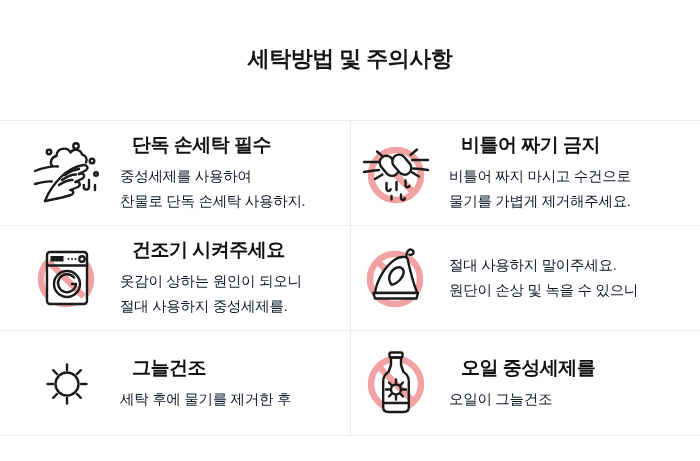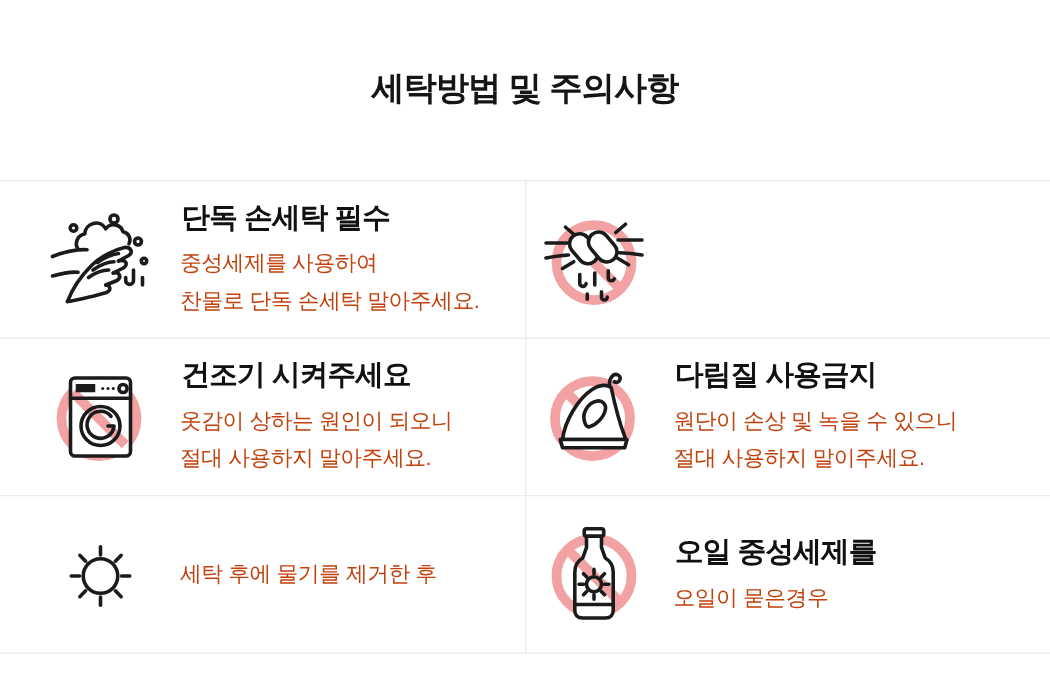--- a/index.html
+++ b/index.html
@@ -7,22 +7,22 @@
         font-family:"Liberation Sans","DejaVu Sans",sans-serif;}
   .page-title{margin:0;padding-top:46px;text-align:center;
               font-size:22px;line-height:25px;font-weight:700;color:#151515;letter-spacing:-0.5px;}
   .grid{margin-top:49px;display:grid;grid-template-columns:350px 350px;grid-template-rows:105px 105px 105px;
         border-top:1px solid #ececec;}
   .cell{display:flex;align-items:center;box-sizing:border-box;
         border-bottom:1px solid #ececec;padding-left:32px;background:#fff;}
   .cell.right{border-left:1px solid #ececec;padding-left:10px;}
   .icon{width:70px;height:70px;flex:0 0 70px;display:block;}
   .texts{margin-left:18px;}
-  .item-title{margin:0 0 6px 1px;font-size:19px;font-weight:700;color:#111;letter-spacing:-0.5px;}
-  .item-line{margin:0;font-size:14.5px;line-height:25px;color:#c2410c;letter-spacing:-0.3px;}
+  .item-title{margin:0 0 6px 12px;font-size:19px;font-weight:700;color:#111;letter-spacing:-0.5px;}
+  .item-line{margin:0;font-size:14.5px;line-height:25px;color:#0f172a;letter-spacing:-0.3px;}
   .ban{stroke:#F2A2A2;fill:none;stroke-width:6.5;}
   .ink{stroke:#1b1b1b;fill:none;stroke-width:2.4;stroke-linecap:round;stroke-linejoin:round;}
   .inkfill{stroke:#1b1b1b;fill:#ffffff;stroke-width:2.4;stroke-linecap:round;stroke-linejoin:round;}
 </style>
 </head>
 <body>
 
 <div class="page">
 
   <h1 class="page-title">세탁방법 및 주의사항</h1>
@@ -46,21 +46,21 @@
           <path d="M33 37 C38 33.5 43 31.5 47 31"></path>
           <path d="M30 42 C35 38.5 40 36.5 44 36.5"></path>
           <path d="M27 47 C32 43.5 37 42 40.5 42"></path>
           <path d="M57 42 v7 a2.6 2.6 0 0 1 -5.2 0 v-2"></path>
           <path d="M63 47 v5"></path>
         </g>
       </svg>
       <div class="texts">
         <h3 class="item-title">단독 손세탁 필수</h3>
         <p class="item-line">중성세제를 사용하여</p>
-        <p class="item-line">찬물로 단독 손세탁 말아주세요.</p>
+        <p class="item-line">찬물로 단독 손세탁 사용하지.</p>
       </div>
     </div>
 
     <div class="cell right">
       <svg class="icon" viewBox="0 0 70 70" aria-hidden="true">
         <circle class="ban" cx="35" cy="37" r="25"></circle>
         <line class="ban" x1="17.5" y1="19.5" x2="52.5" y2="54.5"></line>
         <g class="ink" stroke-width="2.5">
           <path d="M3 24 H19"></path>
             <path d="M3 34 C8.5 33 13 32.3 18 32"></path>
@@ -76,20 +76,25 @@
           <rect x="34" y="15.5" width="13.5" height="22" rx="6.7" transform="rotate(-40 41 26.5)"></rect>
         </g>
         <g class="ink" stroke-width="2.3">
           <path d="M25.5 45 v5.5 a2.1 2.1 0 0 0 4.2 0.6"></path>
           <path d="M35.5 44 v8"></path>
           <path d="M44.5 42.5 v5 a2.1 2.1 0 0 0 4 0.4"></path>
           <path d="M30.5 58 v3.5"></path>
           <path d="M40 56.5 v3.6 a1.9 1.9 0 0 0 3.8 0"></path>
         </g>
       </svg>
+      <div class="texts">
+        <h3 class="item-title">비틀어 짜기 금지</h3>
+        <p class="item-line">비틀어 짜지 마시고 수건으로</p>
+        <p class="item-line">물기를 가볍게 제거해주세요.</p>
+      </div>
     </div>
 
     <div class="cell">
       <svg class="icon" viewBox="0 0 70 70" aria-hidden="true">
         <circle class="ban" cx="34" cy="36" r="25"></circle>
         <rect x="15" y="9" width="40" height="52" rx="3" fill="#ffffff"></rect>
         <line class="ban" x1="16.5" y1="18.5" x2="51.5" y2="53.5"></line>
         <g class="ink">
           <rect x="15" y="9" width="40" height="52" rx="3"></rect>
           <line x1="15" y1="22.5" x2="55" y2="22.5"></line>
@@ -98,74 +103,74 @@
           <path d="M42 34.5 A9 9 0 1 0 44 41 L40 41"></path>
         </g>
         <rect x="18.5" y="13" width="13" height="5.5" fill="#1b1b1b"></rect>
         <circle cx="36.5" cy="16" r="1" fill="#1b1b1b"></circle>
         <circle cx="40" cy="16" r="1" fill="#1b1b1b"></circle>
         <circle cx="43.5" cy="16" r="1" fill="#1b1b1b"></circle>
       </svg>
       <div class="texts">
         <h3 class="item-title">건조기 시켜주세요</h3>
         <p class="item-line">옷감이 상하는 원인이 되오니</p>
-        <p class="item-line">절대 사용하지 말아주세요.</p>
+        <p class="item-line">절대 사용하지 중성세제를.</p>
       </div>
     </div>
 
     <div class="cell right">
       <svg class="icon" viewBox="0 0 70 70" aria-hidden="true">
         <circle class="ban" cx="34" cy="36" r="25"></circle>
         <line class="ban" x1="16.5" y1="18.5" x2="51.5" y2="53.5"></line>
         <g class="inkfill">
           <path d="M45.5 15 C44.5 9 48 5.5 51 7 C54 8.5 52 13 48.5 11.5" fill="none"></path>
           <path d="M14 50 C15.5 38 24 23 34 16.5 C38.5 13.5 44 13 46.5 15.5 C48.5 25 52 39 55.5 48 L56 50 Z"></path>
           <path d="M12.5 50 H57 L55.5 55.5 H14 Z"></path>
           <path d="M29 39 C26.5 33 30.5 26 36.5 24.5 C40.5 23.5 43.5 26.5 42.5 30.5 C41.5 35.5 36 40.5 32 41.5 C30 42 29.5 40.5 29 39 Z"></path>
         </g>
       </svg>
       <div class="texts">
-        <h3 class="item-title">다림질 사용금지</h3>
+        <p class="item-line">절대 사용하지 말이주세요.</p>
         <p class="item-line">원단이 손상 및 녹을 수 있으니</p>
-        <p class="item-line">절대 사용하지 말이주세요.</p>
       </div>
     </div>
 
     <div class="cell">
       <svg class="icon" viewBox="0 0 70 70" aria-hidden="true">
         <g class="ink" stroke="#2c2c2c" stroke-width="2.3">
           <circle cx="35" cy="36" r="11.5"></circle>
           <path d="M35 16.5 V22"></path>
             <path d="M35 50 V55.5"></path>
           <path d="M15.5 36 H21"></path>
             <path d="M49 36 H54.5"></path>
           <path d="M21.2 22.2 l3.9 3.9"></path>
             <path d="M44.9 45.9 l3.9 3.9"></path>
           <path d="M48.8 22.2 l-3.9 3.9"></path>
             <path d="M25.1 45.9 l-3.9 3.9"></path>
         </g>
       </svg>
       <div class="texts">
+        <h3 class="item-title">그늘건조</h3>
         <p class="item-line">세탁 후에 물기를 제거한 후</p>
       </div>
     </div>
 
     <div class="cell right">
       <svg class="icon" viewBox="0 0 70 70" aria-hidden="true">
         <circle class="ban" cx="35" cy="36" r="25"></circle>
         <path fill="#ffffff" d="M28.5 4.5 H41.5 V9.5 H40 V17 L42.5 24 C46 26 47.8 29.5 47.8 33.5 V59 C47.8 62 45.8 64 42.8 64 H27.2 C24.2 64 22.2 62 22.2 59 V33.5 C22.2 29.5 24 26 27.5 24 L30 17 V9.5 H28.5 Z"></path>
         <line class="ban" x1="17.5" y1="18.5" x2="52.5" y2="53.5"></line>
         <g class="ink">
           <rect x="28.5" y="4.5" width="13" height="5" rx="1.5"></rect>
           <path d="M30 9.5 H40 V17 L42.5 24 C46 26 47.8 29.5 47.8 33.5 V59 C47.8 62 45.8 64 42.8 64 H27.2 C24.2 64 22.2 62 22.2 59 V33.5 C22.2 29.5 24 26 27.5 24 L30 17 Z"></path>
           <line x1="22.2" y1="55" x2="47.8" y2="55"></line>
           <circle cx="35" cy="41.5" r="5"></circle>
           <path d="M35 31.5 v3.2 M35 48.3 v3.2 M25 41.5 h3.2 M41.8 41.5 h3.2 M28 34.5 l2.3 2.3 M39.7 46.2 l2.3 2.3 M42 34.5 l-2.3 2.3 M30.3 46.2 l-2.3 2.3"></path>
         </g>
       </svg>
       <div class="texts">
         <h3 class="item-title">오일 중성세제를</h3>
-        <p class="item-line">오일이 묻은경우</p>
+        <p class="item-line">오일이 그늘건조</p>
       </div>
     </div>
 
   </div>
 </div>
 
 </body></html>

